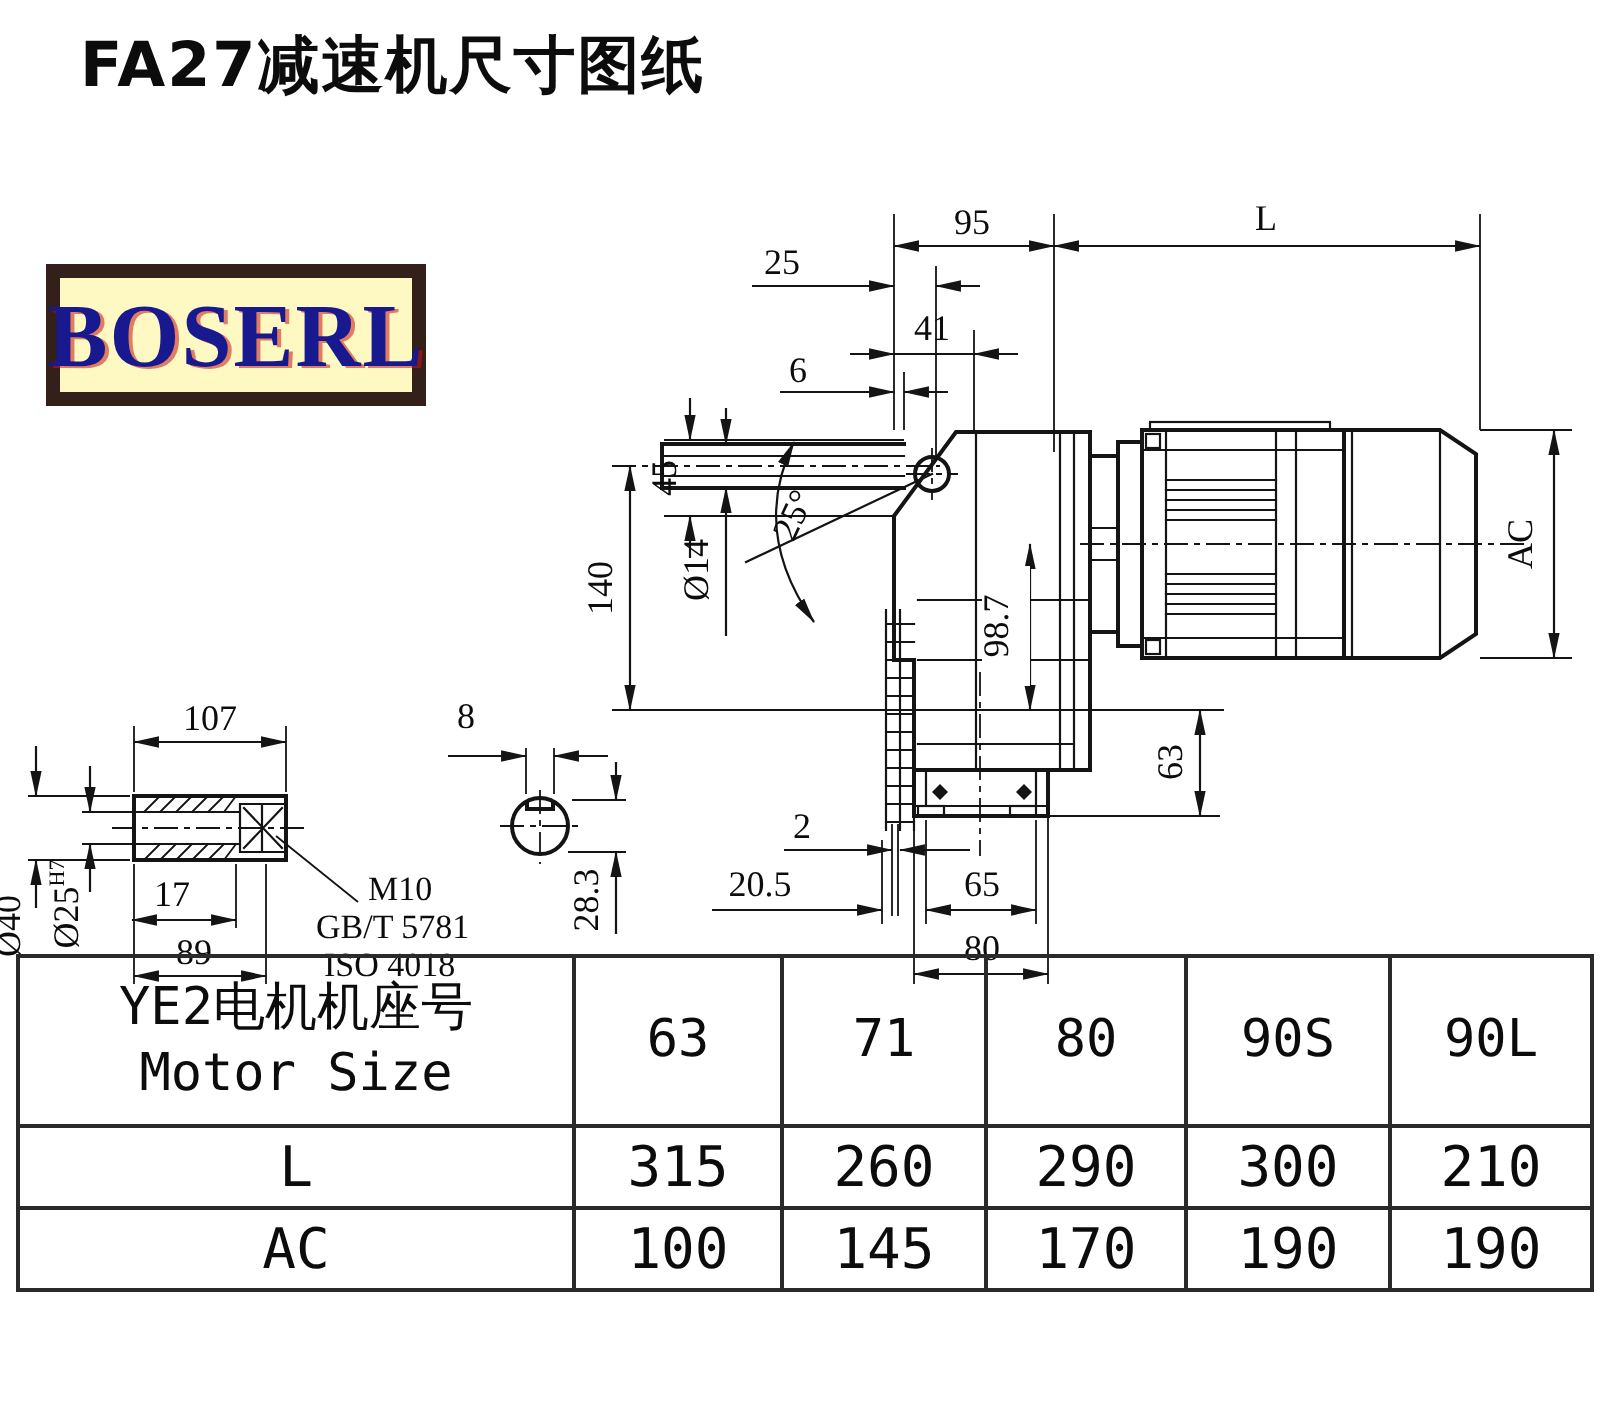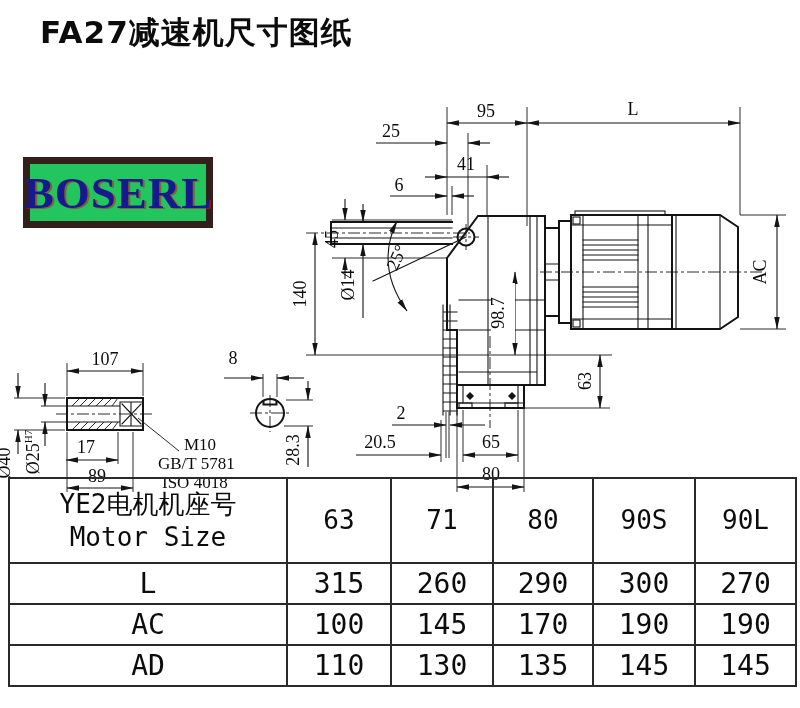--- a/index.html
+++ b/index.html
@@ -1,18 +1,18 @@
 <!DOCTYPE html>
 <html><head>
 <meta charset="utf-8">
 <style>
   html,body{margin:0;padding:0;background:#ffffff;}
   #page{position:relative;width:800px;height:708px;background:#fff;font-family:"Liberation Sans",sans-serif;overflow:hidden;}
   #title{position:absolute;left:40px;top:12px;font-family:"DejaVu Sans",sans-serif;font-weight:bold;font-size:31px;color:#0c0c0c;letter-spacing:1px;}
-  #logo{position:absolute;left:23px;top:157px;width:176px;height:57px;border:7px solid #33201a;background:#22c55e;
+  #logo{position:absolute;left:23px;top:132px;width:176px;height:57px;border:7px solid #33201a;background:#fef9c3;
         display:flex;align-items:center;justify-content:center;
         font-family:"Liberation Serif",serif;font-weight:bold;font-size:45px;color:#18188f;
         text-shadow:2px 1px 0 rgba(200,20,20,.55);letter-spacing:1px;}
   svg{position:absolute;left:0;top:60px;}
   .o{stroke:#141414;stroke-width:2;fill:none;stroke-linecap:square;}
   .i{stroke:#141414;stroke-width:1.1;fill:none;stroke-linecap:square;}
   .d{stroke:#141414;stroke-width:1.1;fill:none;}
   .e{stroke:#141414;stroke-width:0.9;fill:none;}
   .cl{stroke:#141414;stroke-width:0.9;fill:none;stroke-dasharray:12 3 3 3;}
   text.t{font-family:"Liberation Serif",serif;font-size:18px;fill:#0c0c0c;}
@@ -197,34 +197,26 @@
       <td class="hd">80</td>
       <td class="hd">90S</td>
       <td class="hd">90L</td>
     </tr>
     <tr>
       <td class="rw">L</td>
       <td class="rw">315</td>
       <td class="rw">260</td>
       <td class="rw">290</td>
       <td class="rw">300</td>
-      <td class="rw">270</td>
+      <td class="rw">210</td>
     </tr>
     <tr>
       <td class="rw">AC</td>
       <td class="rw">100</td>
       <td class="rw">145</td>
       <td class="rw">170</td>
       <td class="rw">190</td>
       <td class="rw">190</td>
     </tr>
-    <tr>
-      <td class="rw">AD</td>
-      <td class="rw">110</td>
-      <td class="rw">130</td>
-      <td class="rw">135</td>
-      <td class="rw">145</td>
-      <td class="rw">145</td>
-    </tr>
   </tbody>
     </table>
 
 </div>
 
 </body></html>

